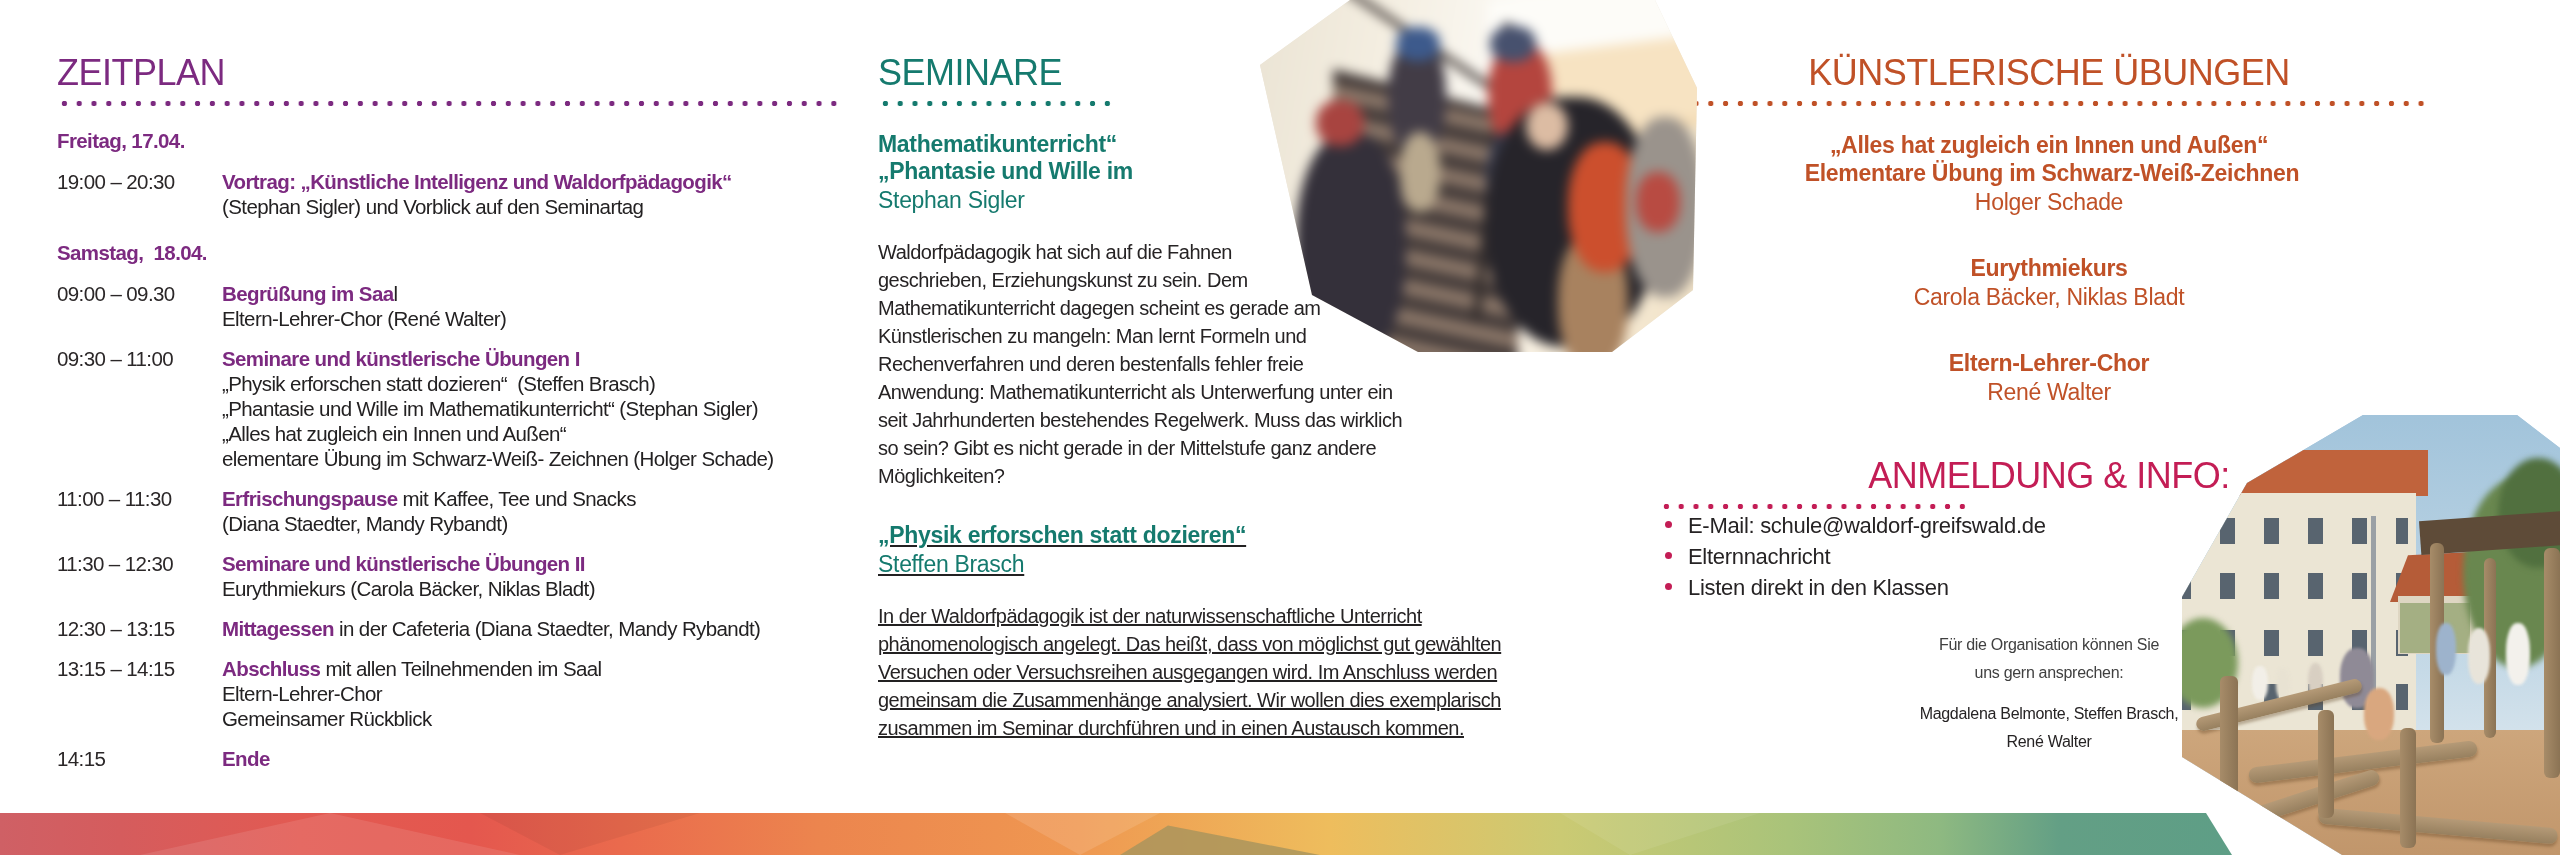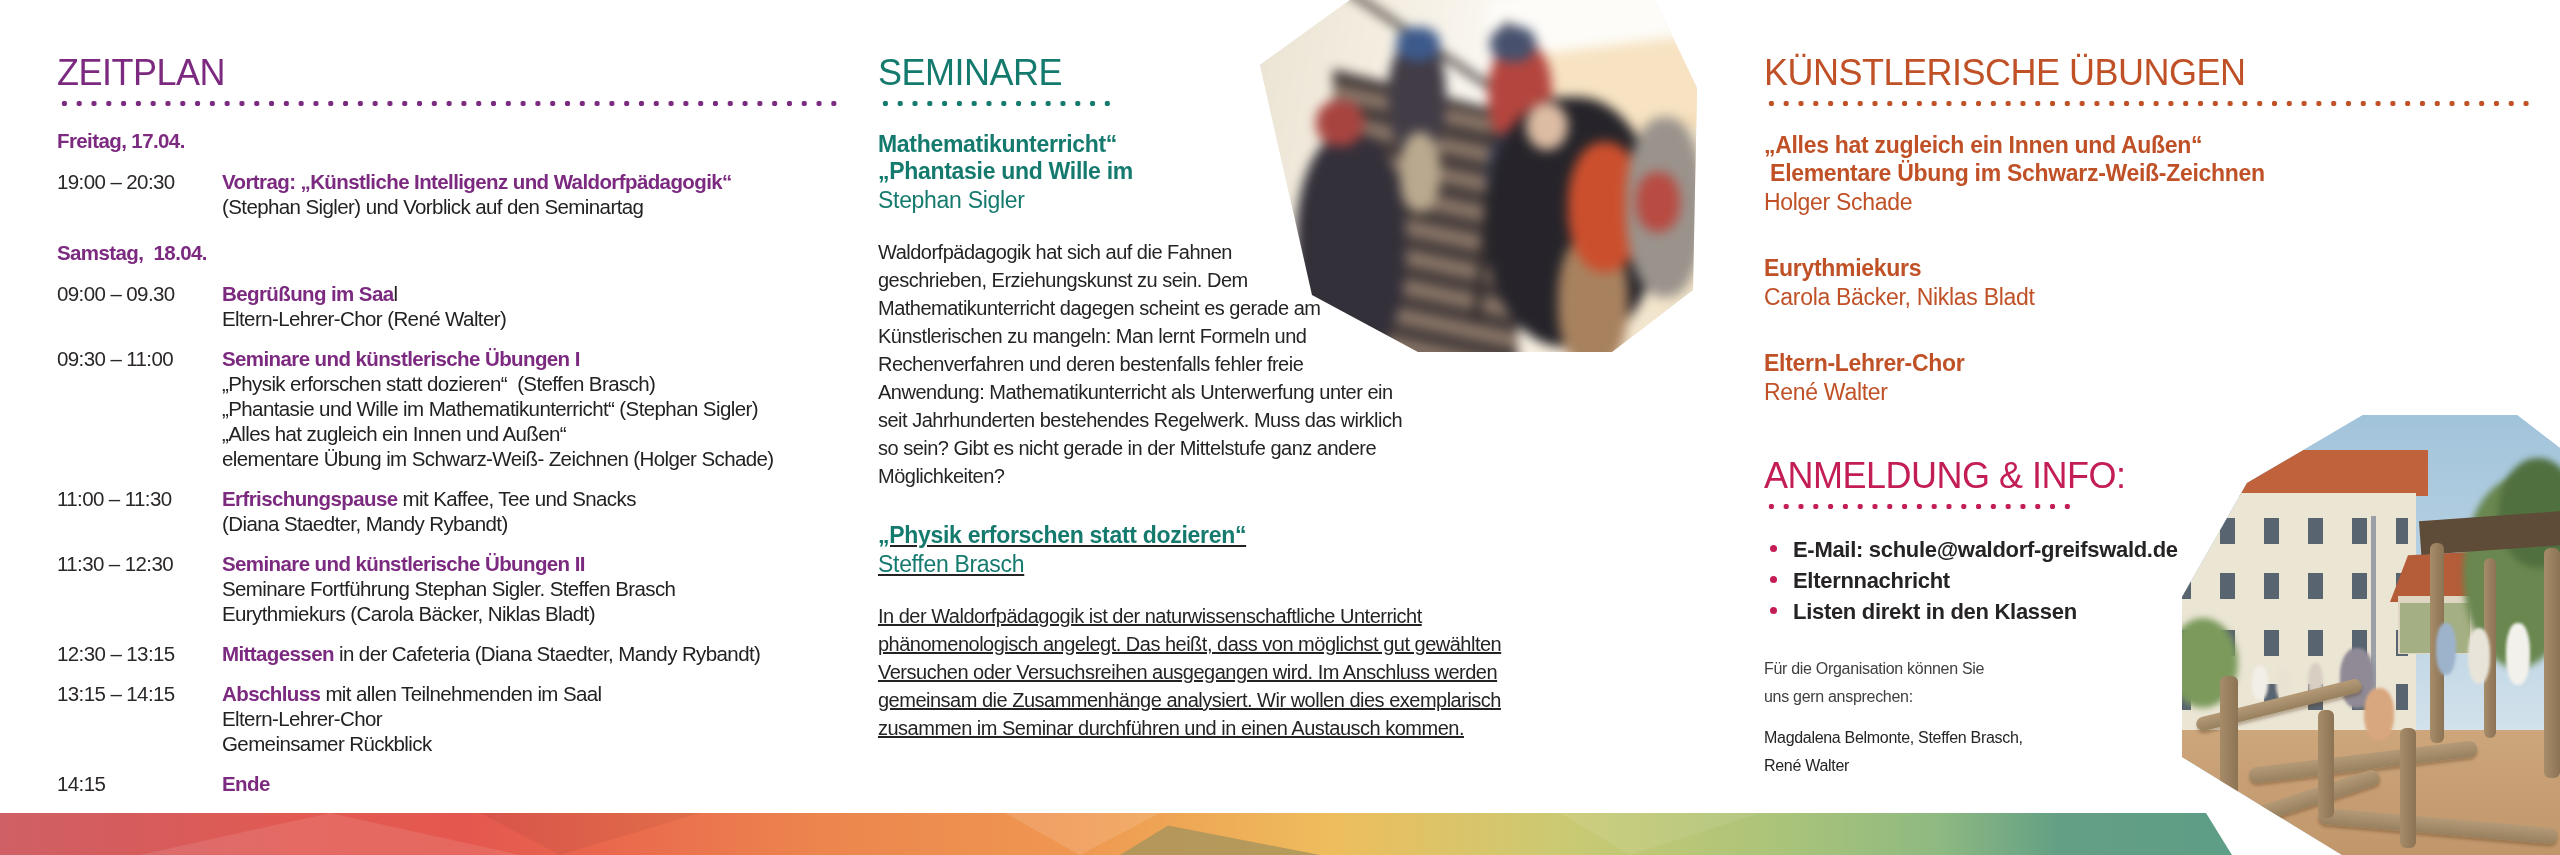--- a/index.html
+++ b/index.html
@@ -3,21 +3,21 @@
 <meta charset="utf-8">
 <style>
   html,body{margin:0;padding:0;background:#fff;}
   .page{position:relative;width:2560px;height:855px;background:#ffffff;overflow:hidden;
         font-family:"Liberation Sans","DejaVu Sans",sans-serif;color:var(--body,#232122);
         letter-spacing:-0.3px;}
   
   .col{position:absolute;top:55px;}
   .col-zeit{left:57px;width:781px;}
   .col-sem{left:878px;width:700px;}
-  .col-ueb{left:1764px;width:780px;}
+  .col-ueb{left:1659px;width:780px;text-align:center;}
   .sec-title{font-size:36px;font-weight:normal;letter-spacing:-0.5px;line-height:36px;}
   .t-zeit{color:var(--zeit);}
   .t-sem{color:var(--sem);}
   .t-ueb{color:var(--ueb);}
   .t-anm{color:var(--anm);}
   .dots{height:7px;margin-top:9px;background-image:radial-gradient(circle,currentColor 2.5px,transparent 3px);
         background-size:14.8px 7px;background-repeat:repeat-x;background-position:0 50%;}
   .dots-zeit{width:781px;color:var(--zeit);}
   .dots-sem{width:240px;color:var(--sem);}
   .dots-ueb{width:772px;color:var(--ueb);}
@@ -37,21 +37,21 @@
   .sem-body{margin-top:24px;font-size:20px;line-height:28px;letter-spacing:-0.5px;width:672px;color:#262324;}
   .sem-item2{margin-top:32px;text-decoration:underline;}
   .wrap-spacer{float:right;width:320px;height:290px;
                shape-outside:polygon(40px 0px,320px 0px,320px 290px,310px 290px);}
   
   .ueb-item{margin-top:24px;}
   .ueb-item + .ueb-item{margin-top:38px;}
   .ueb-title{font-size:23px;font-weight:bold;color:var(--ueb);line-height:28px;letter-spacing:-0.3px;white-space:pre-wrap;}
   .ueb-person{font-size:23px;color:var(--ueb);line-height:28px;margin-top:1px;}
   .anm{margin-top:52px;}
-  .anm-bullets{margin-top:24px;font-weight:bold;}
+  .anm-bullets{}
   .bullet{display:flex;align-items:baseline;font-size:22px;line-height:31px;color:#262324;}
   .bdot{width:7px;height:7px;border-radius:50%;background:var(--anm);flex:none;margin:0 16px 0 6px;
         position:relative;top:-5px;}
   .anm-org{margin-top:28px;font-size:16px;line-height:28px;color:#404040;}
   .anm-contact{margin-top:13px;font-size:16px;line-height:28px;color:#262324;}
   
   .photo-top{position:absolute;left:1256px;top:0;width:450px;height:356px;
              clip-path:polygon(94px 0,399px 0,441px 88px,437px 290px,356px 352px,162px 352px,56px 295px,4px 65px);
              background:#efe9dd;}
   .photo-top .blurwrap{position:absolute;inset:-18px;filter:blur(6px);}
@@ -120,21 +120,21 @@
         <div class="srow">
           <div class="stime">09:30 – 11:00</div>
           <div class="sdesc"><div><span class="seg-b">Seminare und künstlerische Übungen I</span></div><div>„Physik erforschen statt dozieren“  (Steffen Brasch)</div><div>„Phantasie und Wille im Mathematikunterricht“ (Stephan Sigler)</div><div>„Alles hat zugleich ein Innen und Außen“</div><div>elementare Übung im Schwarz-Weiß- Zeichnen (Holger Schade)</div></div>
         </div>
         <div class="srow">
           <div class="stime">11:00 – 11:30</div>
           <div class="sdesc"><div><span class="seg-b">Erfrischungspause</span><span class="seg-p"> mit Kaffee, Tee und Snacks</span></div><div>(Diana Staedter, Mandy Rybandt)</div></div>
         </div>
         <div class="srow">
           <div class="stime">11:30 – 12:30</div>
-          <div class="sdesc"><div><span class="seg-b">Seminare und künstlerische Übungen II</span></div><div>Seminare Fortführung Stephan Sigler. Steffen Brasch</div><div>Eurythmiekurs (Carola Bäcker, Niklas Bladt)</div></div>
+          <div class="sdesc"><div><span class="seg-b">Seminare und künstlerische Übungen II</span></div><div>Eurythmiekurs (Carola Bäcker, Niklas Bladt)</div></div>
         </div>
         <div class="srow">
           <div class="stime">12:30 – 13:15</div>
           <div class="sdesc"><div><span class="seg-b">Mittagessen</span><span class="seg-p"> in der Cafeteria (Diana Staedter, Mandy Rybandt)</span></div></div>
         </div>
         <div class="srow">
           <div class="stime">13:15 – 14:15</div>
           <div class="sdesc"><div><span class="seg-b">Abschluss</span><span class="seg-p"> mit allen Teilnehmenden im Saal</span></div><div>Eltern-Lehrer-Chor</div><div>Gemeinsamer Rückblick</div></div>
         </div>
         <div class="srow">

